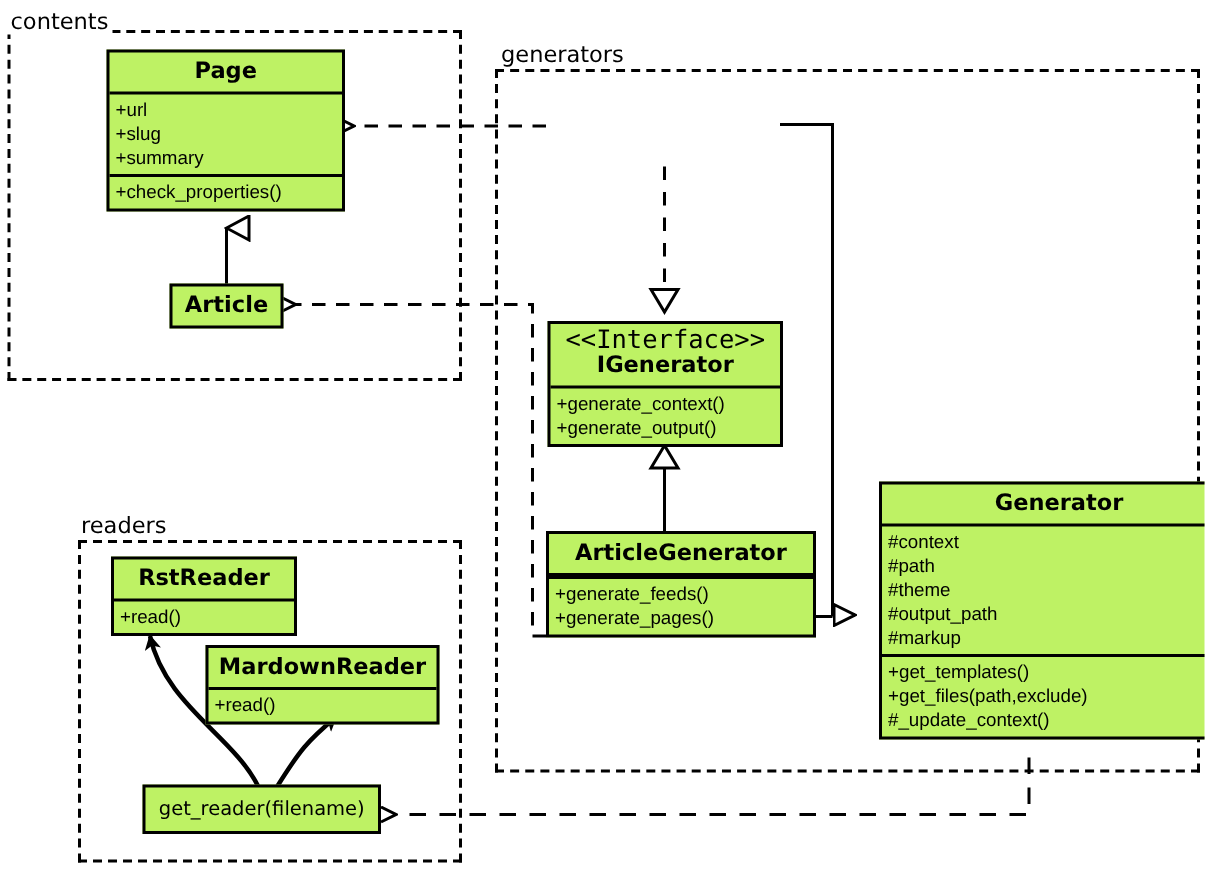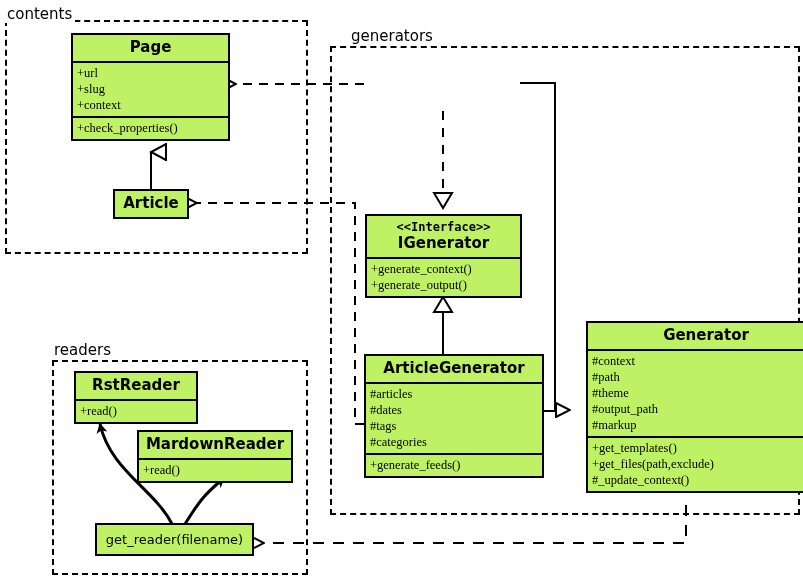--- a/index.html
+++ b/index.html
@@ -47,31 +47,31 @@
     text-align: center;
     font-weight: bold;
     font-size: 15px;
     line-height: 17px;
     padding: 4px 6px 5px 6px;
     color: #000;
     white-space: nowrap;
   }
   .uml .stereo {
     display: block;
-    font-weight: bold;
+    font-weight: normal;
     font-family: "DejaVu Sans Mono", monospace;
-    font-size: 12px;
+    font-size: 17px;
     line-height: 15px;
   }
   .uml .sep {
     border-top: 2px solid #000;
   }
   .uml .compartment {
     padding: 2px 3px 3px 4px;
-    font-family: Liberation Serif, serif;
+    font-family: Liberation Sans, sans-serif;
     font-size: 12.5px;
     line-height: 16px;
     color: #000;
     white-space: nowrap;
   }
   .uml .compartment div { white-space: nowrap; }
   .uml.simple .hdr { font-weight: normal; font-family: "DejaVu Sans", sans-serif; font-size: 13px; padding: 6px 8px; }
   
   #wires {
     position: absolute;
@@ -83,21 +83,21 @@
 </style>
 </head>
 <body>
 
 <div id="canvas">
 
   <div class="pkg" style="left:5px; top:20px; width:303px; height:234px; border-style:dashed;"></div>
   <div class="pkg-label" style="left:4px; top:6px;">contents</div>
 
   <div class="pkg" style="left:330px; top:46px; width:470px; height:469px; border-style:dashed;"></div>
-  <div class="pkg-label" style="left:348px; top:28px;">generators</div>
+  <div class="pkg-label" style="left:331px; top:28px;">generators</div>
 
   <div class="pkg" style="left:52px; top:360px; width:256px; height:215px; border-style:dashed;"></div>
   <div class="pkg-label" style="left:51px; top:342px;">readers</div>
 
   <svg id="wires" viewBox="0 0 803 579" xmlns="http://www.w3.org/2000/svg">
     <defs>
       <marker id="openArrowL" markerWidth="12" markerHeight="12" refX="1" refY="6" orient="auto" markerUnits="userSpaceOnUse">
         <path d="M 11,1 L 1,6 L 11,11" fill="none" stroke="#000" stroke-width="2"></path>
       </marker>
       <marker id="hollowTriR" markerWidth="16" markerHeight="16" refX="15" refY="8" orient="auto" markerUnits="userSpaceOnUse">
@@ -153,21 +153,21 @@
       <path d="M 185,524 C 200,500 205,494 224,478" fill="none" stroke="#000" stroke-width="3" marker-end="url(#filledArrow)"></path>
     </g>
   </svg>
 
   <div class="uml" style="left:71px; top:33px; width:159px;">
     <div class="hdr">Page</div>
     <div class="sep"></div>
     <div class="compartment">
       <div>+url</div>
       <div>+slug</div>
-      <div>+context</div>
+      <div>+summary</div>
     </div>
     <div class="sep"></div>
     <div class="compartment">
       <div>+check_properties()</div>
     </div>
   </div>
 
   <div class="uml" style="left:113px; top:189px; width:76px;">
     <div class="hdr">Article</div>
   </div>
@@ -181,29 +181,24 @@
     <div class="sep"></div>
     <div class="compartment">
       <div>+generate_context()</div>
       <div>+generate_output()</div>
     </div>
   </div>
 
   <div class="uml" style="left:364px; top:354px; width:180px;">
     <div class="hdr">ArticleGenerator</div>
     <div class="sep"></div>
-    <div class="compartment">
-      <div>#articles</div>
-      <div>#dates</div>
-      <div>#tags</div>
-      <div>#categories</div>
-    </div>
     <div class="sep"></div>
     <div class="compartment">
       <div>+generate_feeds()</div>
+      <div>+generate_pages()</div>
     </div>
   </div>
 
   <div class="uml" style="left:586px; top:321px; width:240px;">
     <div class="hdr">Generator</div>
     <div class="sep"></div>
     <div class="compartment">
       <div>#context</div>
       <div>#path</div>
       <div>#theme</div>

